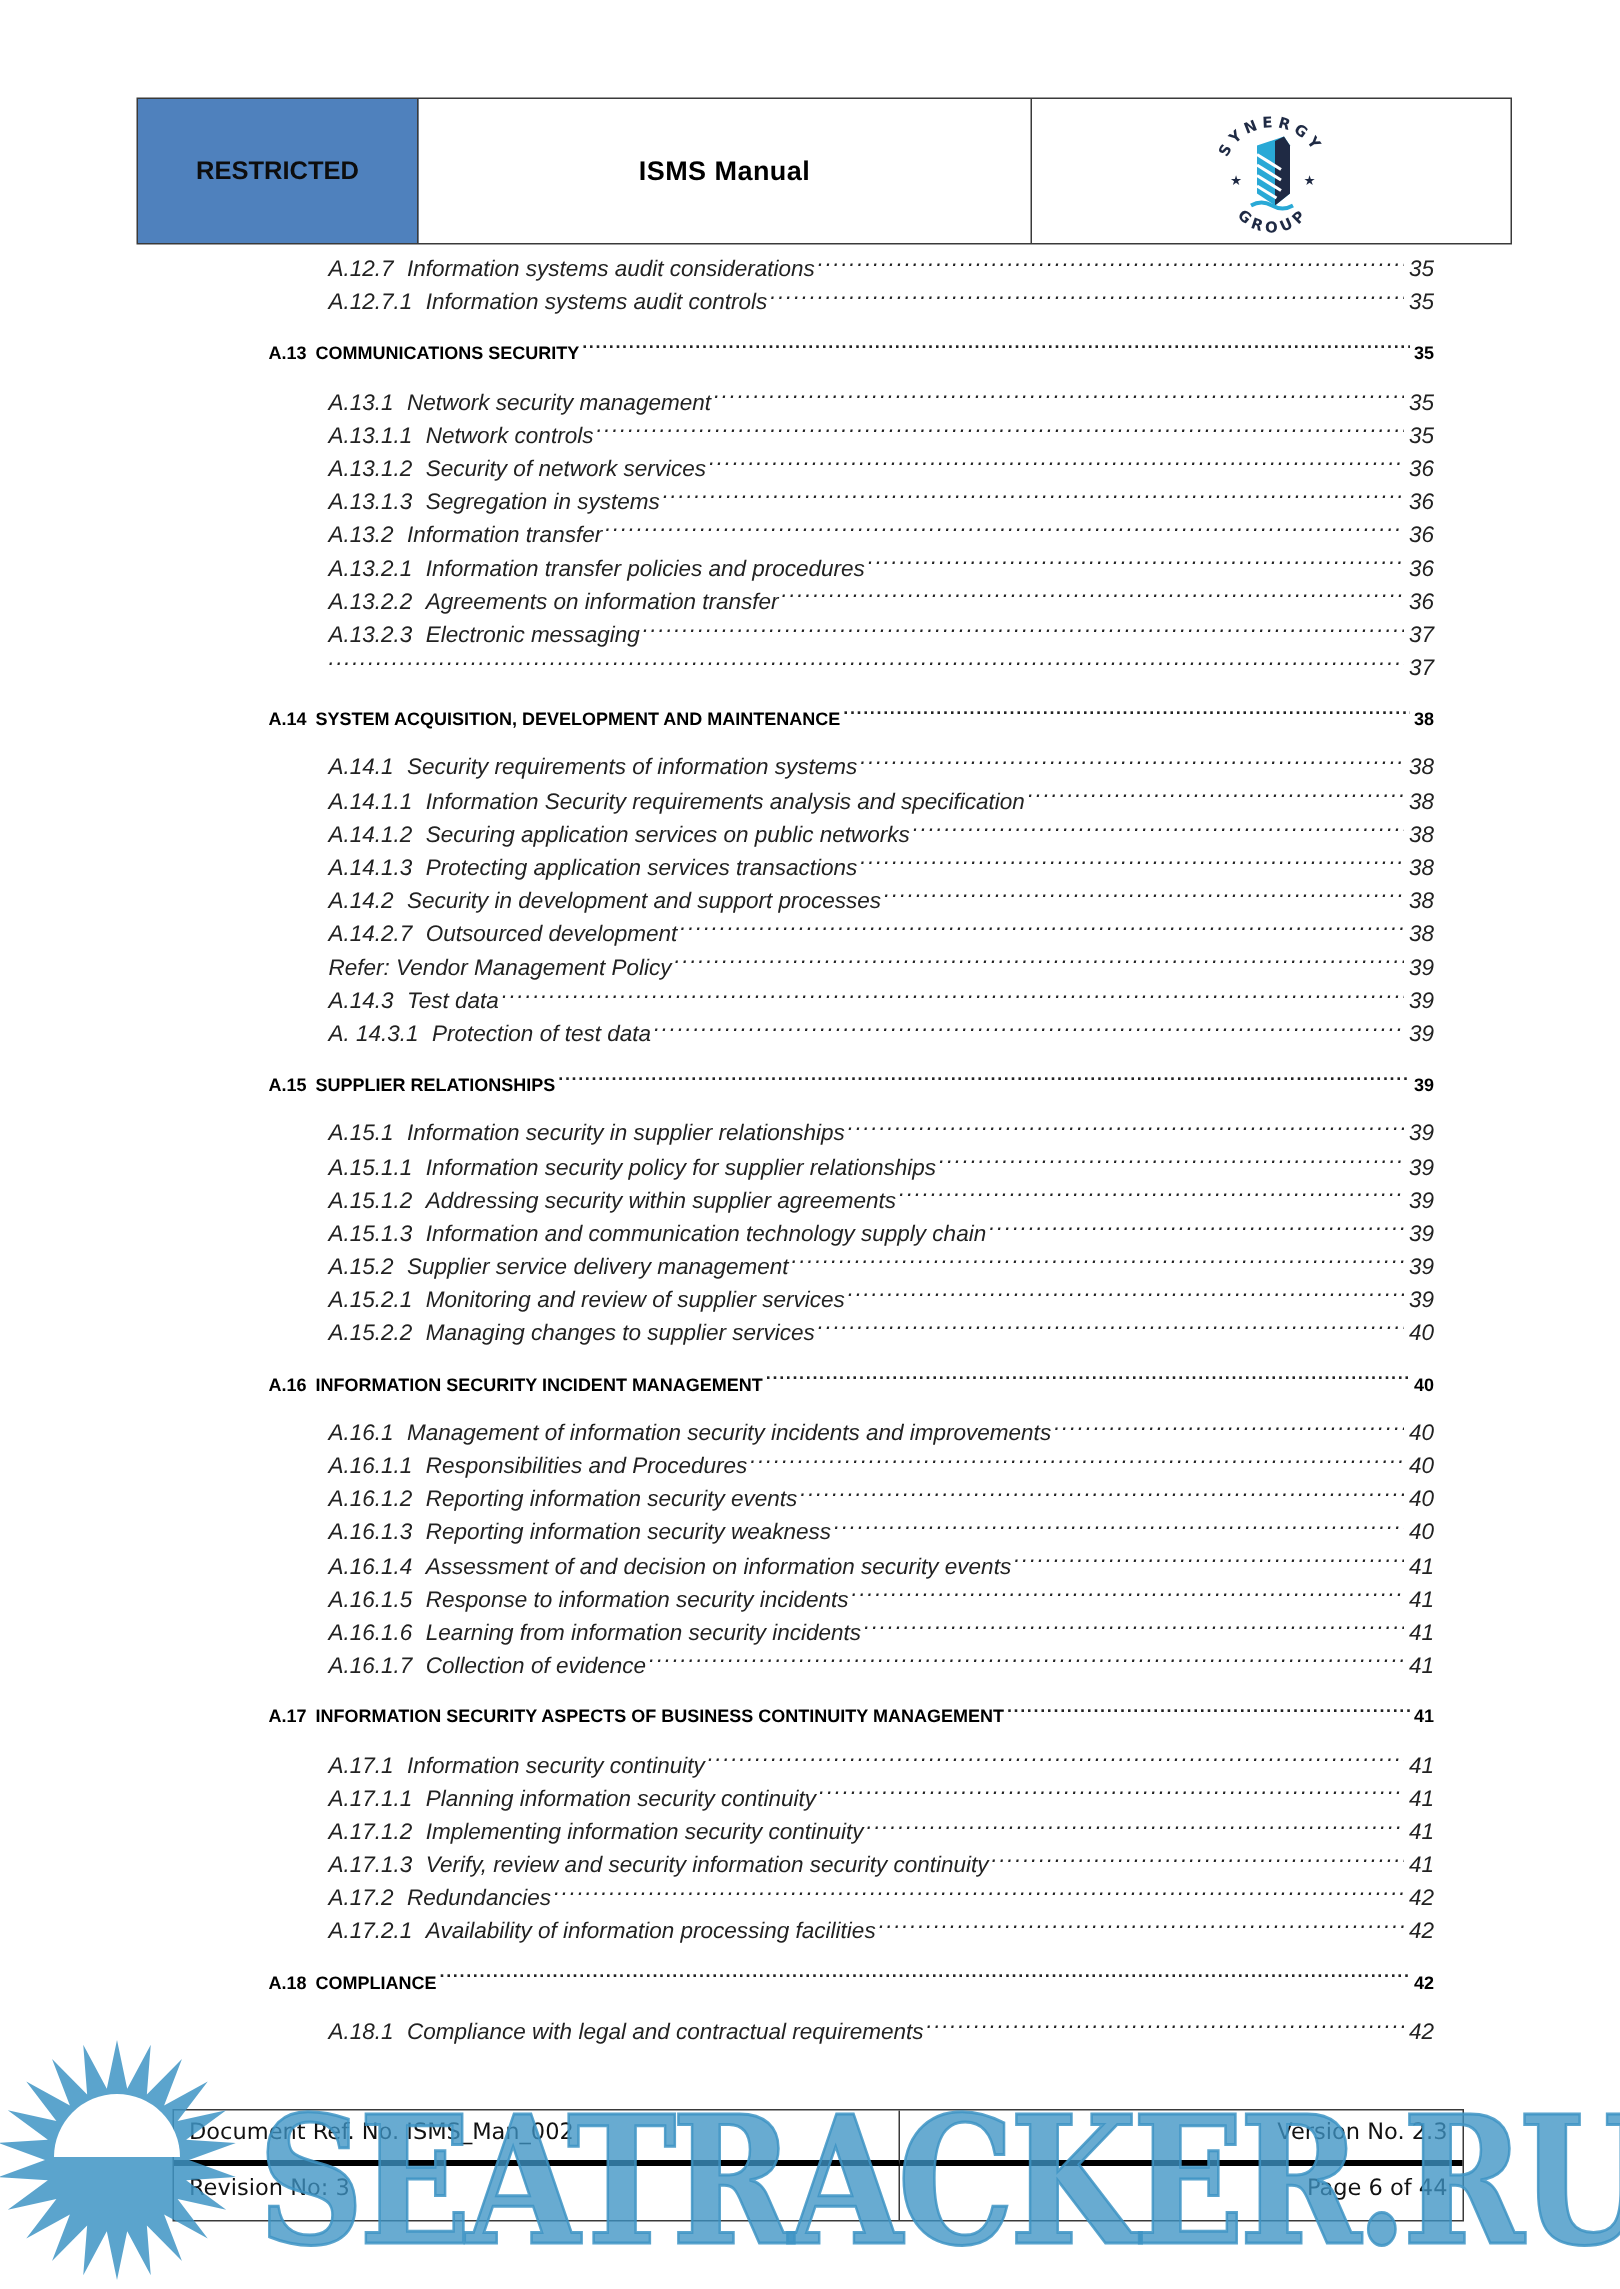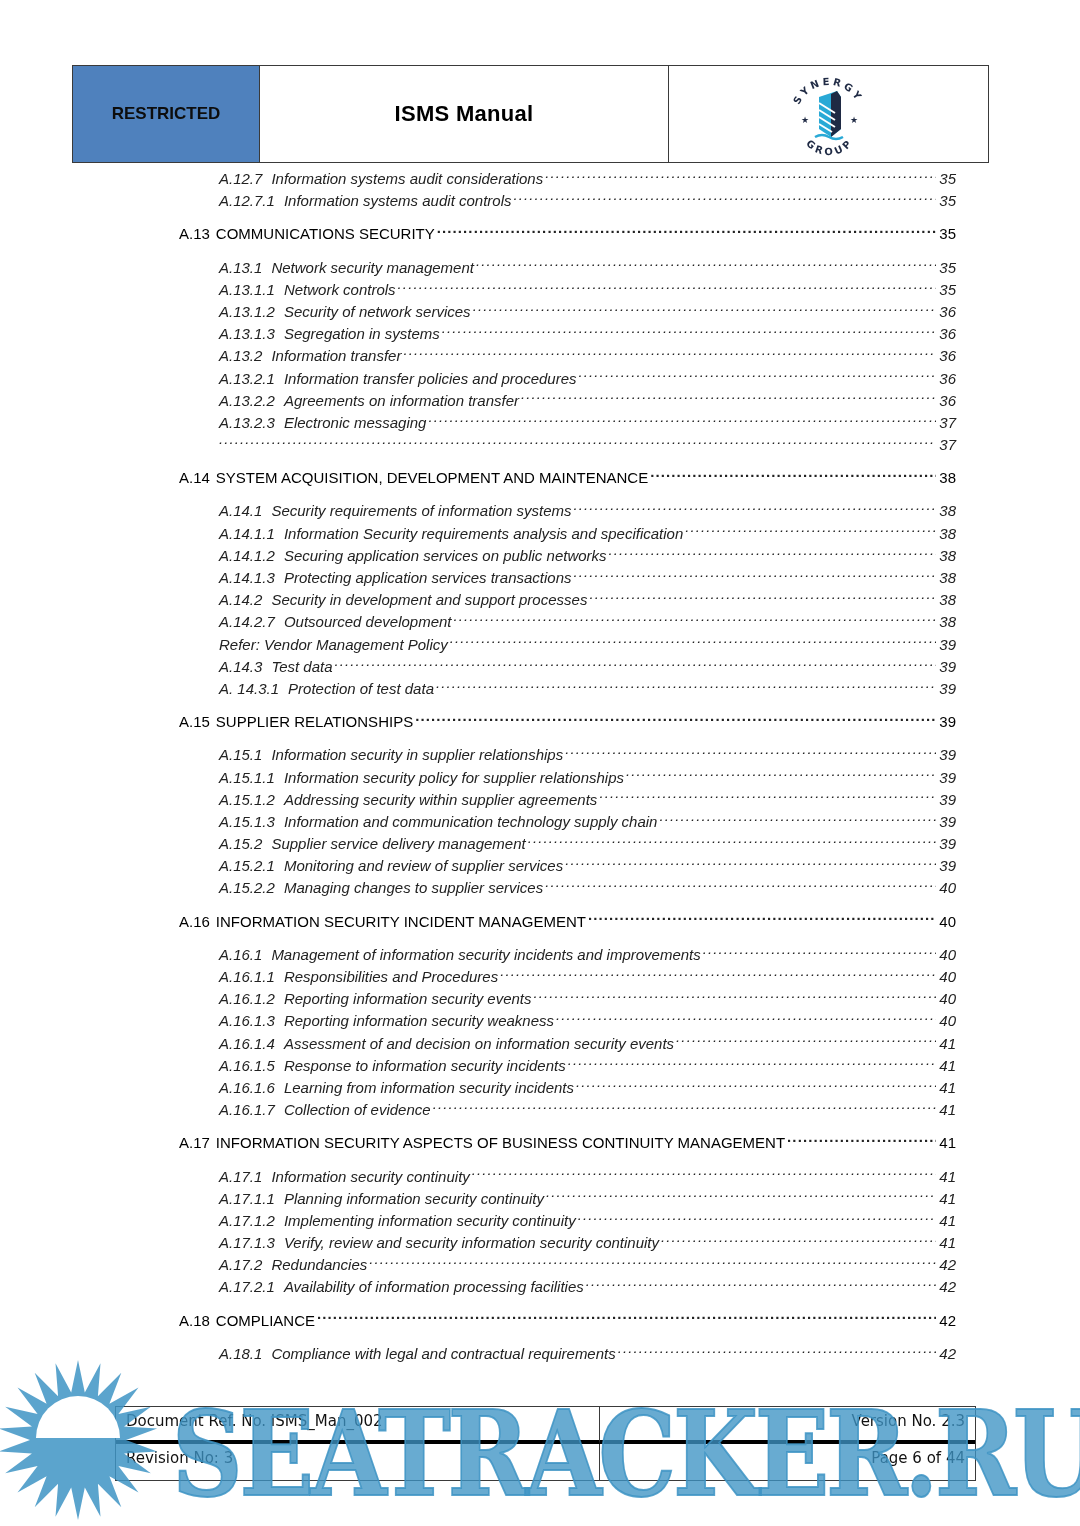--- a/index.html
+++ b/index.html
@@ -1,36 +1,36 @@
 <!DOCTYPE html>
 <html><head>
 <meta charset="utf-8">
 <style>
   html, body { margin: 0; padding: 0; background: #ffffff; }
   body { width: 1080px; height: 1526px; position: relative; overflow: hidden;
          font-family: "Liberation Sans", "DejaVu Sans", sans-serif; color: #000; }
 
   
-  .hdr { position: absolute; left: 72px; top: 65px; width: 917px; height: 98px;
+  .hdr { position: absolute; left: 91px; top: 65px; width: 917px; height: 98px;
          display: flex; border: 1px solid #3a3a3a; box-sizing: border-box; }
   .hdr-cell { display: flex; align-items: center; justify-content: center; box-sizing: border-box; }
   .hdr-restricted { width: 187px; background: #4f81bd; border-right: 1px solid #3a3a3a;
                     font-weight: bold; font-size: 17px; color: #0d0d0d; }
-  .hdr-title { width: 409px; border-right: 1px solid #3a3a3a; font-weight: bold; font-size: 22px; letter-spacing: .3px; }
+  .hdr-title { width: 409px; border-right: 1px solid #3a3a3a; font-weight: bold; font-size: 18px; letter-spacing: .3px; }
   .hdr-logo { flex: 1; }
 
   
   .toc { position: absolute; left: 131px; top: 162px; width: 825px; }
   .row { display: flex; align-items: baseline; white-space: nowrap; height: 22.2px; line-height: 22.2px; margin-left: 48px; }
   .row .txt { flex: 0 0 auto; padding-right: 2px; }
   .row .dots { flex: 1 1 auto; overflow: hidden; height: 22px; position: relative; }
   .row .dots::after { content: "........................................................................................................................................................................................................................................................................................"; position: absolute; left: 0; bottom: 0; letter-spacing: 1.1px; color: #222; }
   .row .pg { flex: 0 0 auto; padding-left: 3px; }
   .row.sub { padding-left: 40px; font-style: italic; font-size: 15px; color: #222; }
-  .row.head { font-weight: normal; font-size: 15px; margin-top: 11px; margin-bottom: 11px; }
+  .row.head { font-weight: bold; font-size: 12px; margin-top: 11px; margin-bottom: 11px; }
   .row.head .dots::after { font-weight: bold; }
   .num { display: inline-block; }
   .sub .num { margin-right: 9px; }
   .head .num { margin-right: 6px; }
 
   
   .ftr { position: absolute; left: 115px; top: 1406px; width: 861px; height: 75px;
          border: 1px solid #3a3a3a; box-sizing: border-box; display: grid;
          grid-template-columns: 484px 1fr; grid-template-rows: 1fr 1fr; }
   .fcell { border-right: 1px solid #3a3a3a; border-bottom: 4px solid #000000; box-sizing: border-box;

